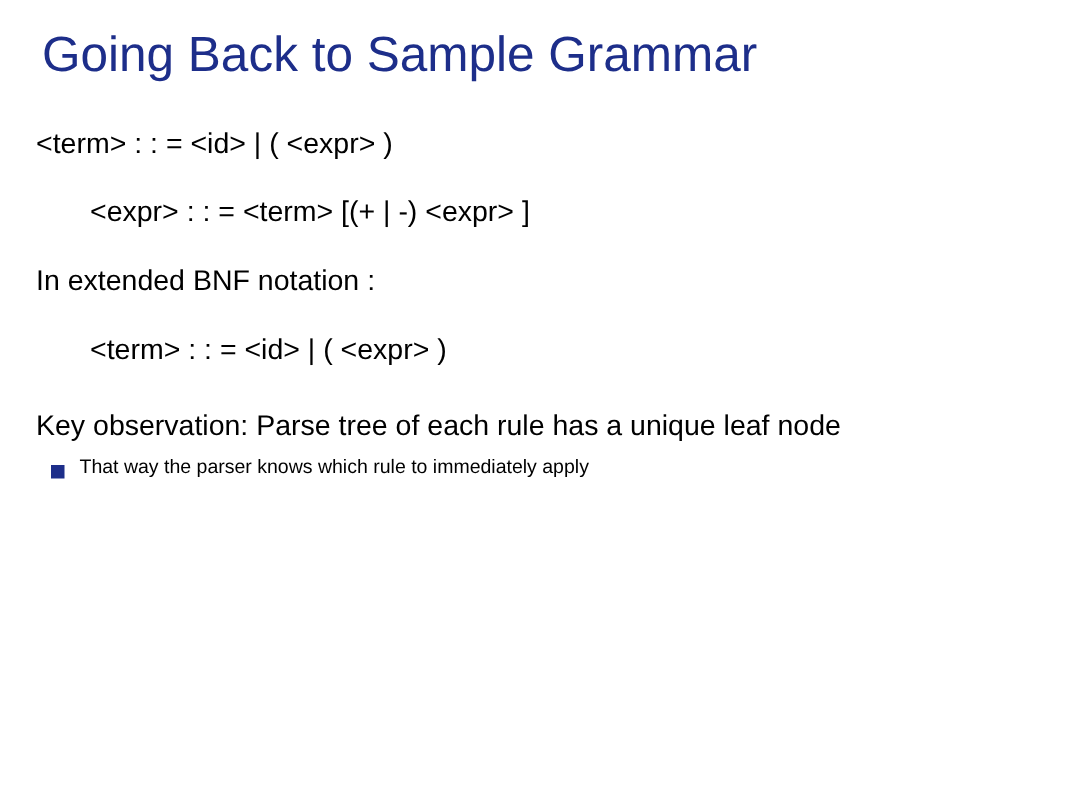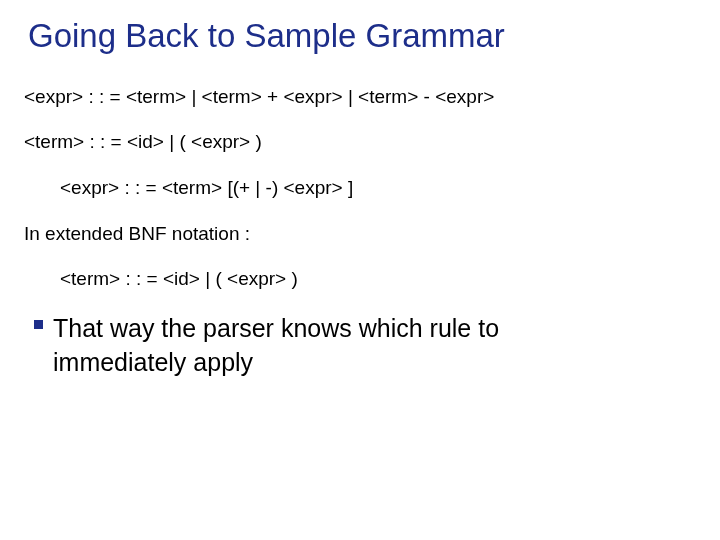--- a/index.html
+++ b/index.html
@@ -28,50 +28,50 @@
     font-size: 19px;
     line-height: 1.35;
     margin: 0 0 20px 0;
   }
   .indent {
     margin-left: 36px;
   }
   .bullet-row {
     display: flex;
     align-items: flex-start;
-    font-size: 25px;
+    font-size: 13px;
     line-height: 1.35;
     margin: 0;
   }
   .bullet-square {
     flex: 0 0 auto;
     width: 9px;
     height: 9px;
     background: #1d2e8a;
     margin: 8px 10px 0 10px;
   }
   .gap-top-sm { margin-top: 20px; }
   .gap-top-md { margin-top: 26px; }
 </style>
 </head>
 <body>
 
 <div class="slide">
 
   <div class="title">Going Back to Sample Grammar</div>
 
-  <p class="body-line">&lt;expr&gt; : : = &lt;term&gt; | &lt;term&gt; + &lt;expr&gt;  | &lt;term&gt; - &lt;expr&gt;</p>
 
   <p class="body-line">&lt;term&gt; : : = &lt;id&gt; | ( &lt;expr&gt; )</p>
 
   <p class="body-line indent">&lt;expr&gt; : : = &lt;term&gt; [(+ | -) &lt;expr&gt; ]</p>
 
   <p class="body-line gap-top-sm">In extended BNF notation :</p>
 
   <p class="body-line indent">&lt;term&gt; : : = &lt;id&gt; | ( &lt;expr&gt; )</p>
 
+  <p class="body-line gap-top-md" style="margin-bottom:4px;">Key observation: Parse tree of each rule has a unique leaf node</p>
 
   <div class="bullet-row">
     <span class="bullet-square"></span>
     <span>That way the parser knows which rule to immediately apply</span>
   </div>
 
 </div>
 
 </body></html>

